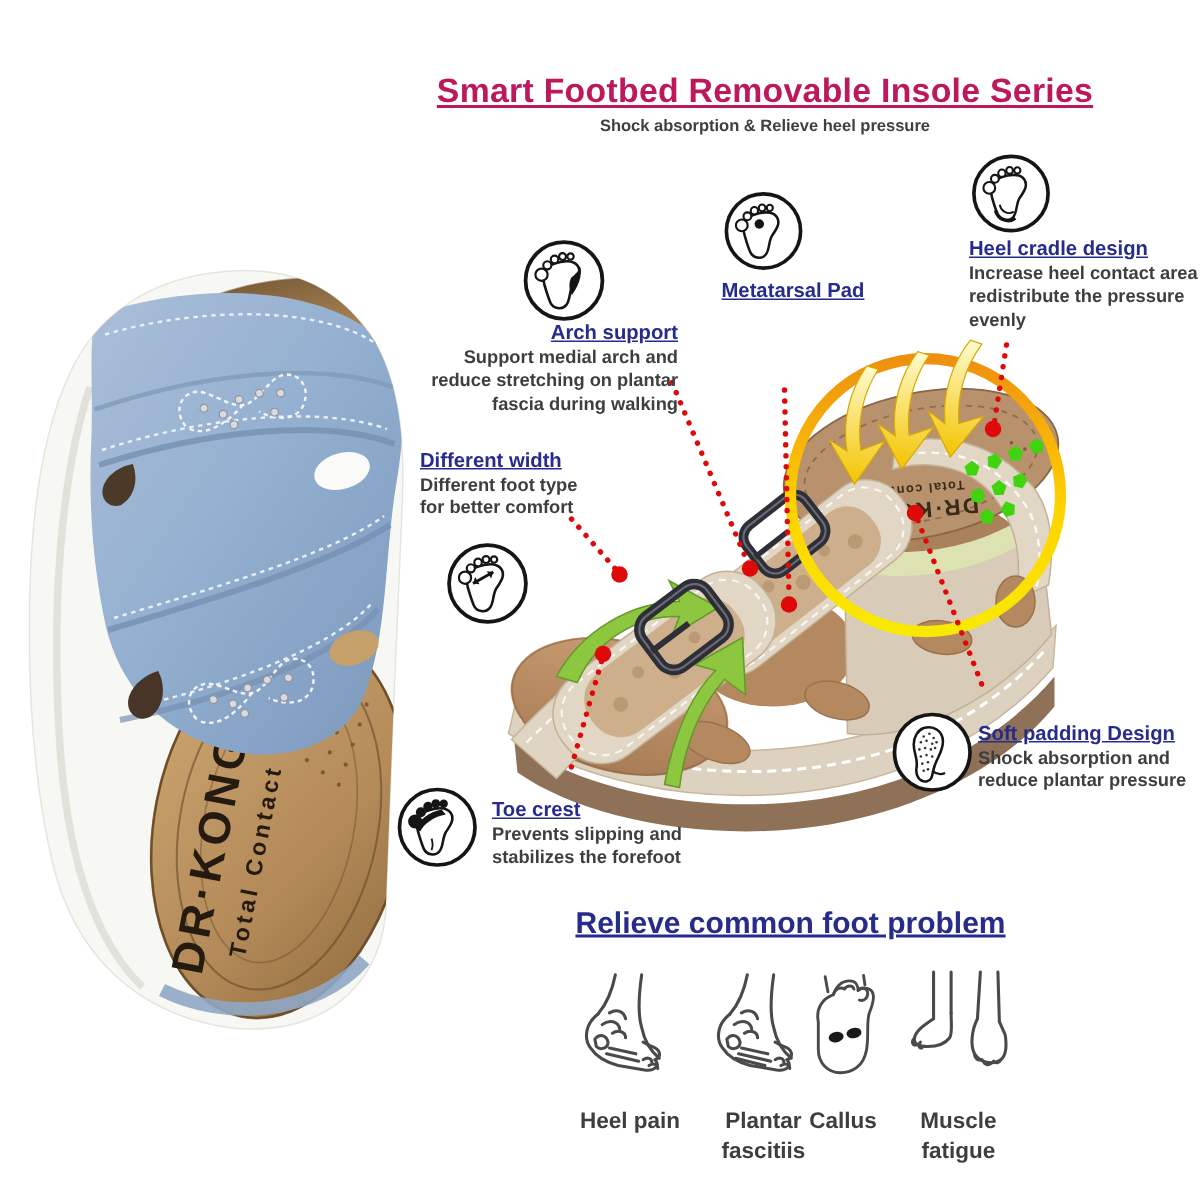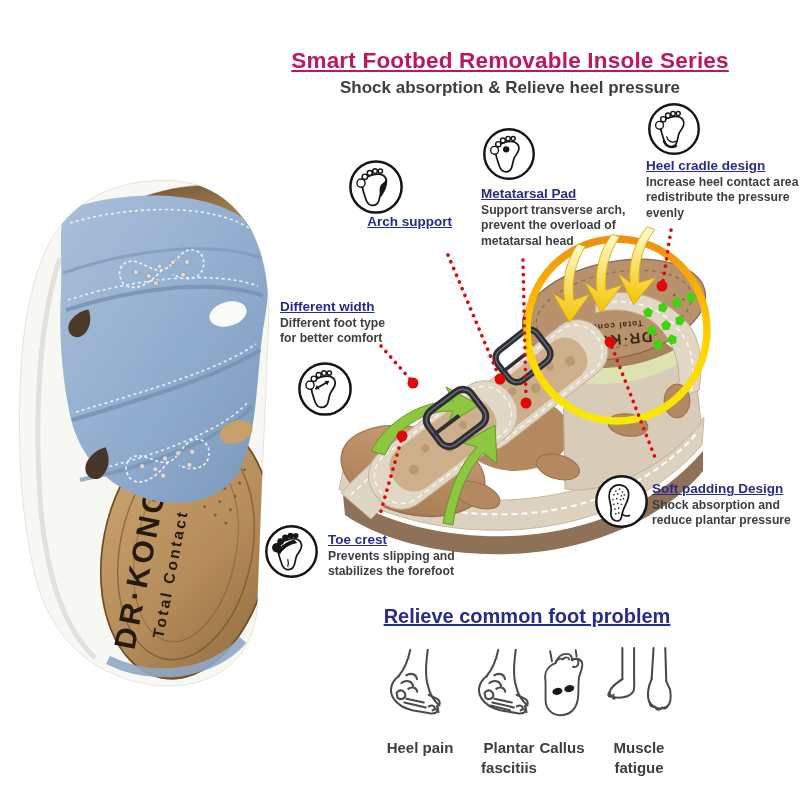--- a/index.html
+++ b/index.html
@@ -3,21 +3,21 @@
 <meta charset="utf-8">
 <style>
   * { margin:0; padding:0; box-sizing:border-box; }
   html,body { width:800px; height:800px; background:#ffffff; overflow:hidden;
               font-family:"Liberation Sans", sans-serif; position:relative; }
   .abs { position:absolute; }
   .hdr-title { left:225px; top:48px; width:570px; text-align:center;
                font-size:22.5px; font-weight:bold; color:#be185d;
                text-decoration:underline; letter-spacing:0.2px; }
   .hdr-sub { left:225px; top:78px; width:570px; text-align:center;
-             font-size:17px; font-weight:bold; color:#3e3e3e; }
+             font-size:11px; font-weight:bold; color:#3e3e3e; }
   .co-title { color:#272c8c; font-weight:bold; font-size:13.5px;
               text-decoration:underline; margin-bottom:2px; }
   .co-body { color:#3e3e3e; font-weight:bold; font-size:12.2px; line-height:1.27; }
   .co { z-index:7; }
   .icon-circle { z-index:7; }
   .ft-title { left:362px; top:605px; width:330px; text-align:center;
               font-size:20px; font-weight:bold; color:#272c8c;
               text-decoration:underline; z-index:7; }
   .prob-col { top:646px; text-align:center; z-index:7; }
   .prob-label { font-size:15px; font-weight:bold; color:#3e3e3e; line-height:1.3; margin-top:14px; }
@@ -288,39 +288,39 @@
         <circle cx="18.5" cy="19.5" r="2.8"></circle>
         <circle cx="23.5" cy="15.5" r="2.6"></circle>
         <circle cx="29" cy="13.5" r="2.4"></circle>
         <circle cx="34.5" cy="13.5" r="2.2"></circle>
     </g>
     <path d="M35,28 C39,25 41,22 41,20 C43,26 40,34 35.5,40 C33.5,37 33,32 35,28 Z" fill="#151515"></path>
   </svg>
 </div>
 <div class="abs co" style="left:272px;top:214px;width:180px;text-align:right">
   <div class="co-title">Arch support</div>
+  <div class="co-body">Support medial arch and reduce stretching on plantar fascia during walking</div>
 </div>
 
 <div class="abs icon-circle" style="left:481px;top:126px">
   <svg width="56" height="56" viewBox="0 0 60 60">
     <circle cx="30" cy="30" r="26.5" fill="#fff" stroke="#151515" stroke-width="2.6"></circle>
     <path d="M16.5,33 C14.5,26 17.5,20.5 23,18.5 C29,16.2 36.5,15.5 39.5,20 C42.5,24.5 39,29 36,33.5 C33.5,37.5 34.5,43.5 31.5,47 C28.5,50.5 22.5,49.5 20.5,45 C18.8,41 17.8,37.5 16.5,33 Z" fill="#fff" stroke="#151515" stroke-width="1.8"></path>
     <g fill="#fff" stroke="#151515" stroke-width="1.5">
       <circle cx="14.5" cy="26" r="4.2"></circle>
         <circle cx="18.5" cy="19.5" r="2.8"></circle>
         <circle cx="23.5" cy="15.5" r="2.6"></circle>
         <circle cx="29" cy="13.5" r="2.4"></circle>
         <circle cx="34.5" cy="13.5" r="2.2"></circle>
     </g>
     <circle cx="27" cy="25" r="3.4" fill="#151515"></circle>
   </svg>
 </div>
 <div class="abs co" style="left:481px;top:186px;width:158px">
   <div class="co-title">Metatarsal Pad</div>
-  <div class="co-body">Support transverse arch, prevent the overload of metatarsal head</div>
 </div>
 
 <div class="abs icon-circle" style="left:646px;top:101px">
   <svg width="56" height="56" viewBox="0 0 60 60">
     <circle cx="30" cy="30" r="26.5" fill="#fff" stroke="#151515" stroke-width="2.6"></circle>
     <path d="M16.5,33 C14.5,26 17.5,20.5 23,18.5 C29,16.2 36.5,15.5 39.5,20 C42.5,24.5 39,29 36,33.5 C33.5,37.5 34.5,43.5 31.5,47 C28.5,50.5 22.5,49.5 20.5,45 C18.8,41 17.8,37.5 16.5,33 Z" fill="#fff" stroke="#151515" stroke-width="1.8"></path>
     <g fill="#fff" stroke="#151515" stroke-width="1.5">
       <circle cx="14.5" cy="26" r="4.2"></circle>
         <circle cx="18.5" cy="19.5" r="2.8"></circle>
         <circle cx="23.5" cy="15.5" r="2.6"></circle>

